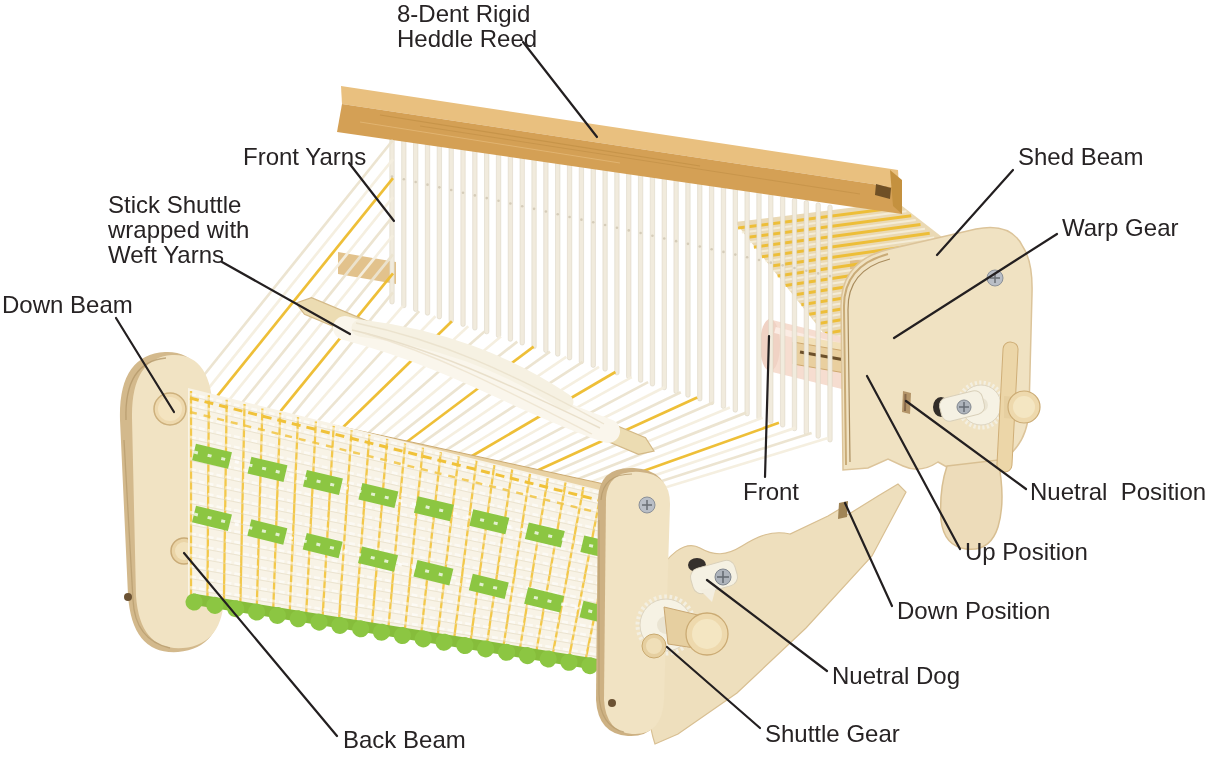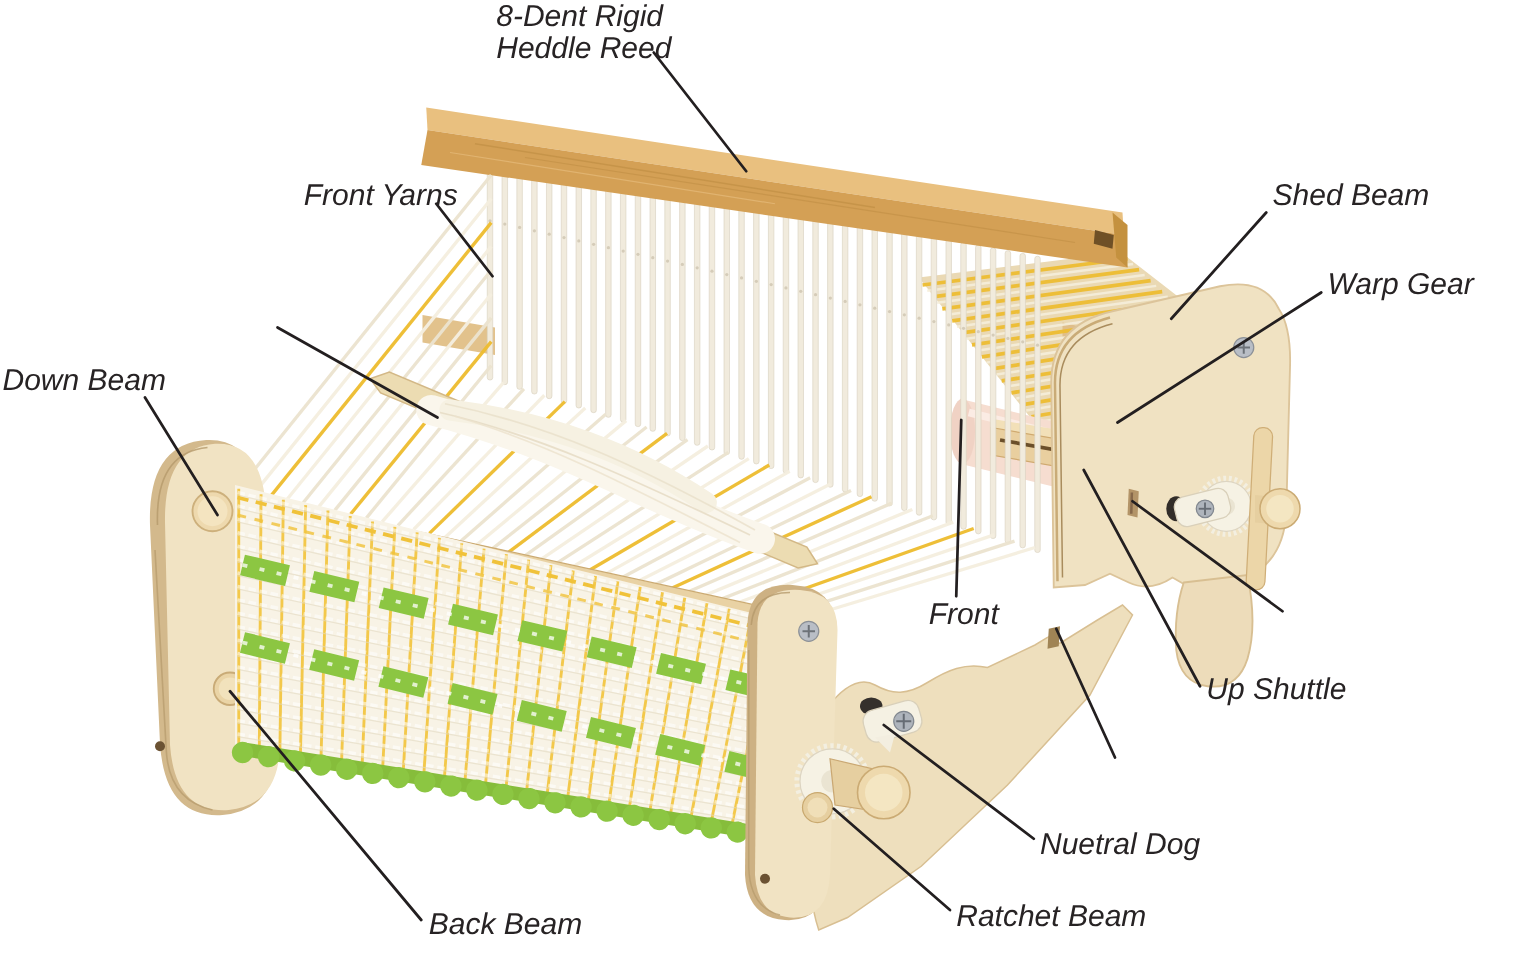--- a/index.html
+++ b/index.html
@@ -1,17 +1,17 @@
 <!DOCTYPE html>
 <html><head>
 <meta charset="utf-8">
 <style>
   html,body{margin:0;padding:0;background:#fff;}
   #canvas{position:relative;width:1214px;height:771px;background:#ffffff;overflow:hidden;
-          font-family:"Liberation Sans","DejaVu Sans",sans-serif;font-style:italic;}
+          font-family:"Liberation Sans","DejaVu Sans",sans-serif;}
   #loom-svg{position:absolute;left:0;top:0;}
   .lbl{position:absolute;font-size:24px;line-height:25px;color:#272324;white-space:pre;
        letter-spacing:0px;font-weight:400;}
 </style>
 </head>
 <body>
 
 <div id="canvas">
 
 <svg id="loom-svg" width="1214" height="771" viewBox="0 0 1214 771">
@@ -406,22 +406,27 @@
     <line x1="892" y1="606" x2="845" y2="503"></line>
     <line x1="827" y1="671" x2="707" y2="580"></line>
     <line x1="760" y1="728" x2="667" y2="647"></line>
     <line x1="337" y1="736" x2="184" y2="553"></line>
   </g>
 </svg>
 
 <div class="lbl" style="left:397px;top:1px">8-Dent Rigid
 Heddle Reed</div>
 <div class="lbl" style="left:243px;top:144px">Front Yarns</div>
+<div class="lbl" style="left:108px;top:192px">Stick Shuttle
+wrapped with
+Weft Yarns</div>
 <div class="lbl" style="left:2px;top:292px">Down Beam</div>
 <div class="lbl" style="left:1018px;top:144px">Shed Beam</div>
 <div class="lbl" style="left:1062px;top:215px">Warp Gear</div>
 <div class="lbl" style="left:743px;top:479px">Front</div>
-<div class="lbl" style="left:965px;top:539px">Up Shuttle</div>
+<div class="lbl" style="left:1030px;top:479px">Nuetral  Position</div>
+<div class="lbl" style="left:965px;top:539px">Up Position</div>
+<div class="lbl" style="left:897px;top:598px">Down Position</div>
 <div class="lbl" style="left:832px;top:663px">Nuetral Dog</div>
-<div class="lbl" style="left:765px;top:721px">Ratchet Beam</div>
+<div class="lbl" style="left:765px;top:721px">Shuttle Gear</div>
 <div class="lbl" style="left:343px;top:727px">Back Beam</div>
 
 </div>
 
 </body></html>

